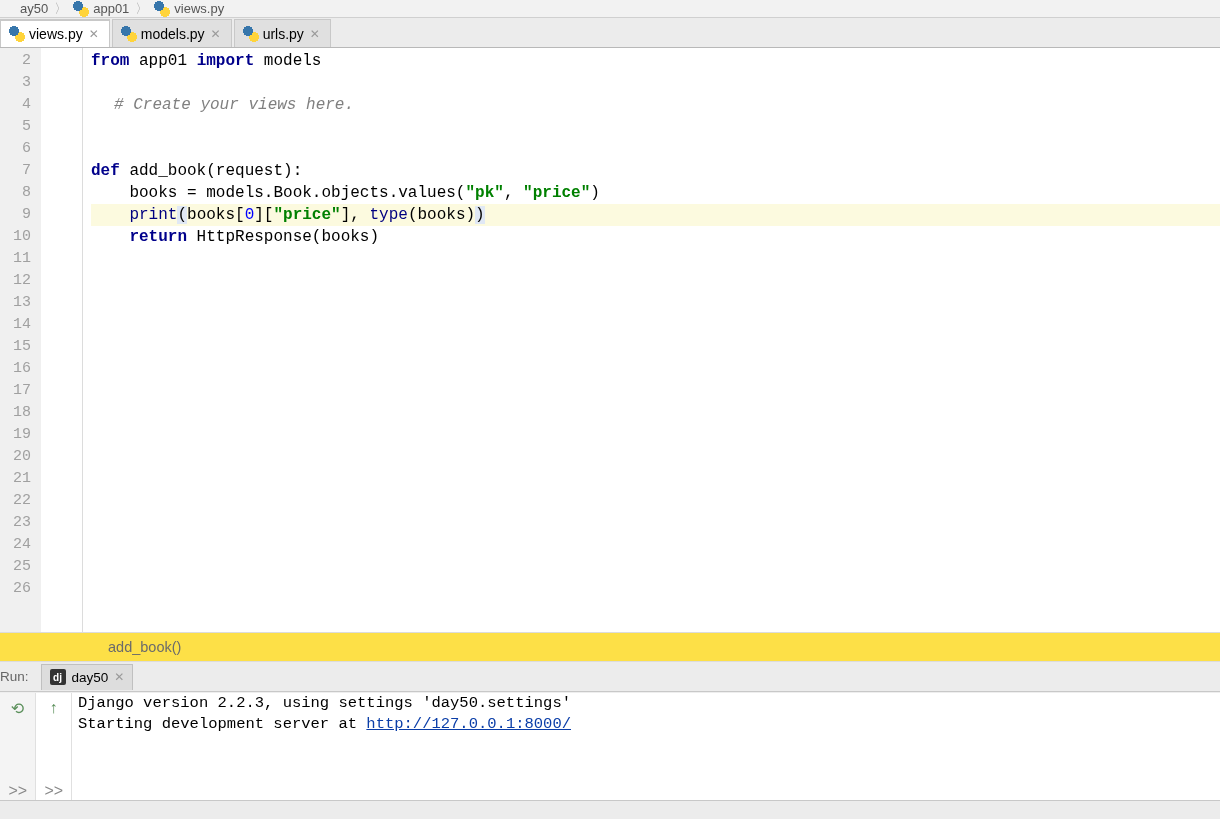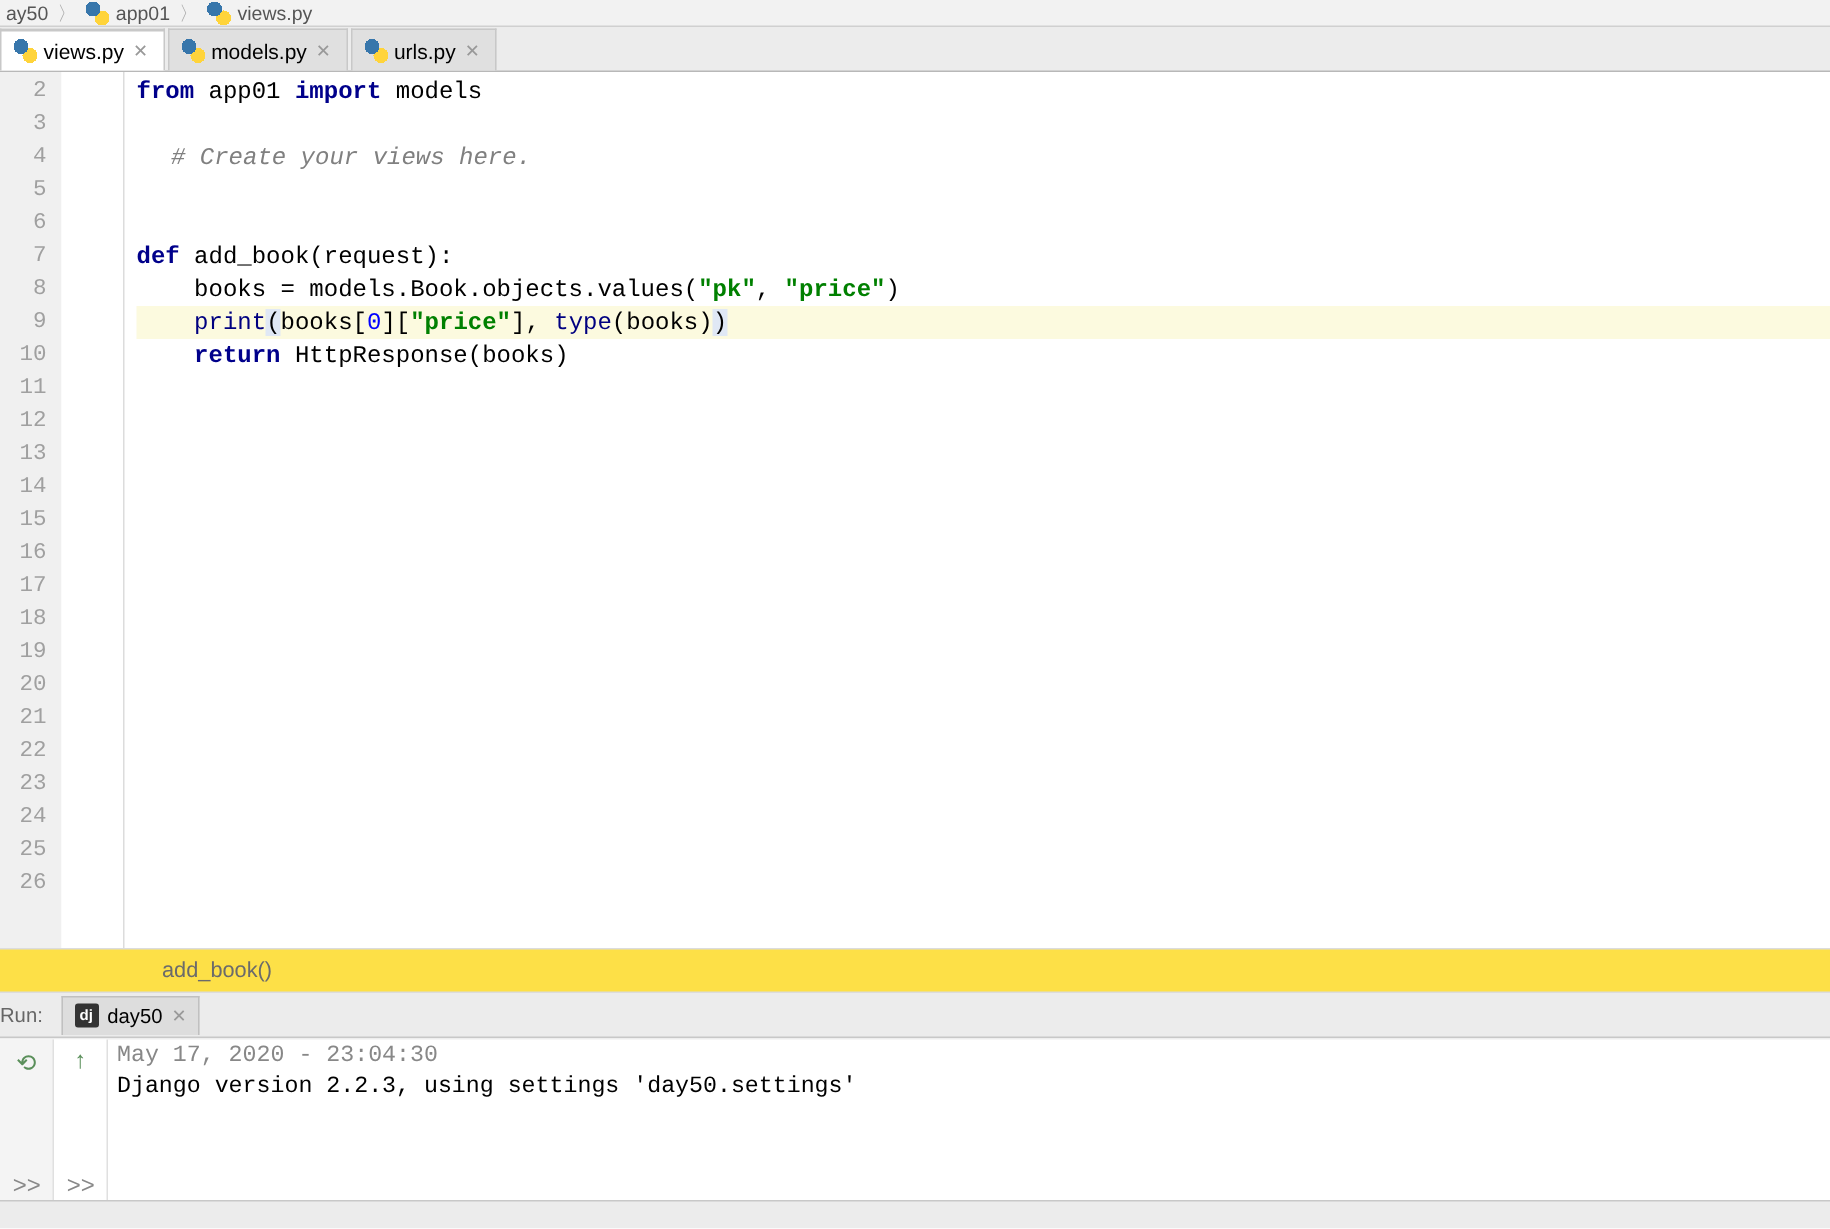--- a/index.html
+++ b/index.html
@@ -8,21 +8,21 @@
 
   
   .breadcrumb {
     height: 18px;
     background: #f2f2f2;
     border-bottom: 1px solid #d0d0d0;
     display: flex;
     align-items: center;
     font-size: 13px;
     color: #555;
-    padding-left: 0;
+    padding-left: 16px;
   }
   .breadcrumb .crumb { display: flex; align-items: center; gap: 4px; padding: 0 4px; }
   .breadcrumb .sep { color: #aaa; padding: 0 2px; }
 
   
   .tabbar {
     height: 30px;
     background: #ececec;
     border-bottom: 1px solid #b8b8b8;
     display: flex;
@@ -289,16 +289,16 @@
   <div class="run-toolbar">
     <span class="tool-icn">⟲</span>
     <span style="flex:1"></span>
     <span class="tool-icn" style="color:#888;">&gt;&gt;</span>
   </div>
   <div class="run-toolbar2">
     <span class="tool-icn">↑</span>
     <span style="flex:1"></span>
     <span class="tool-icn" style="color:#888;">&gt;&gt;</span>
   </div>
-  <div class="console" id="console"><div class="cut">May 17, 2020 - 23:04:30</div><div>Django version 2.2.3, using settings 'day50.settings'</div><div></div></div>
+  <div class="console" id="console"><div>Django version 2.2.3, using settings 'day50.settings'</div><div>Starting development server at <a href="#">http://127.0.0.1:8000/</a></div><div></div></div>
 </div>
 
 <div class="bottom-strip"></div>
 
 </body></html>

